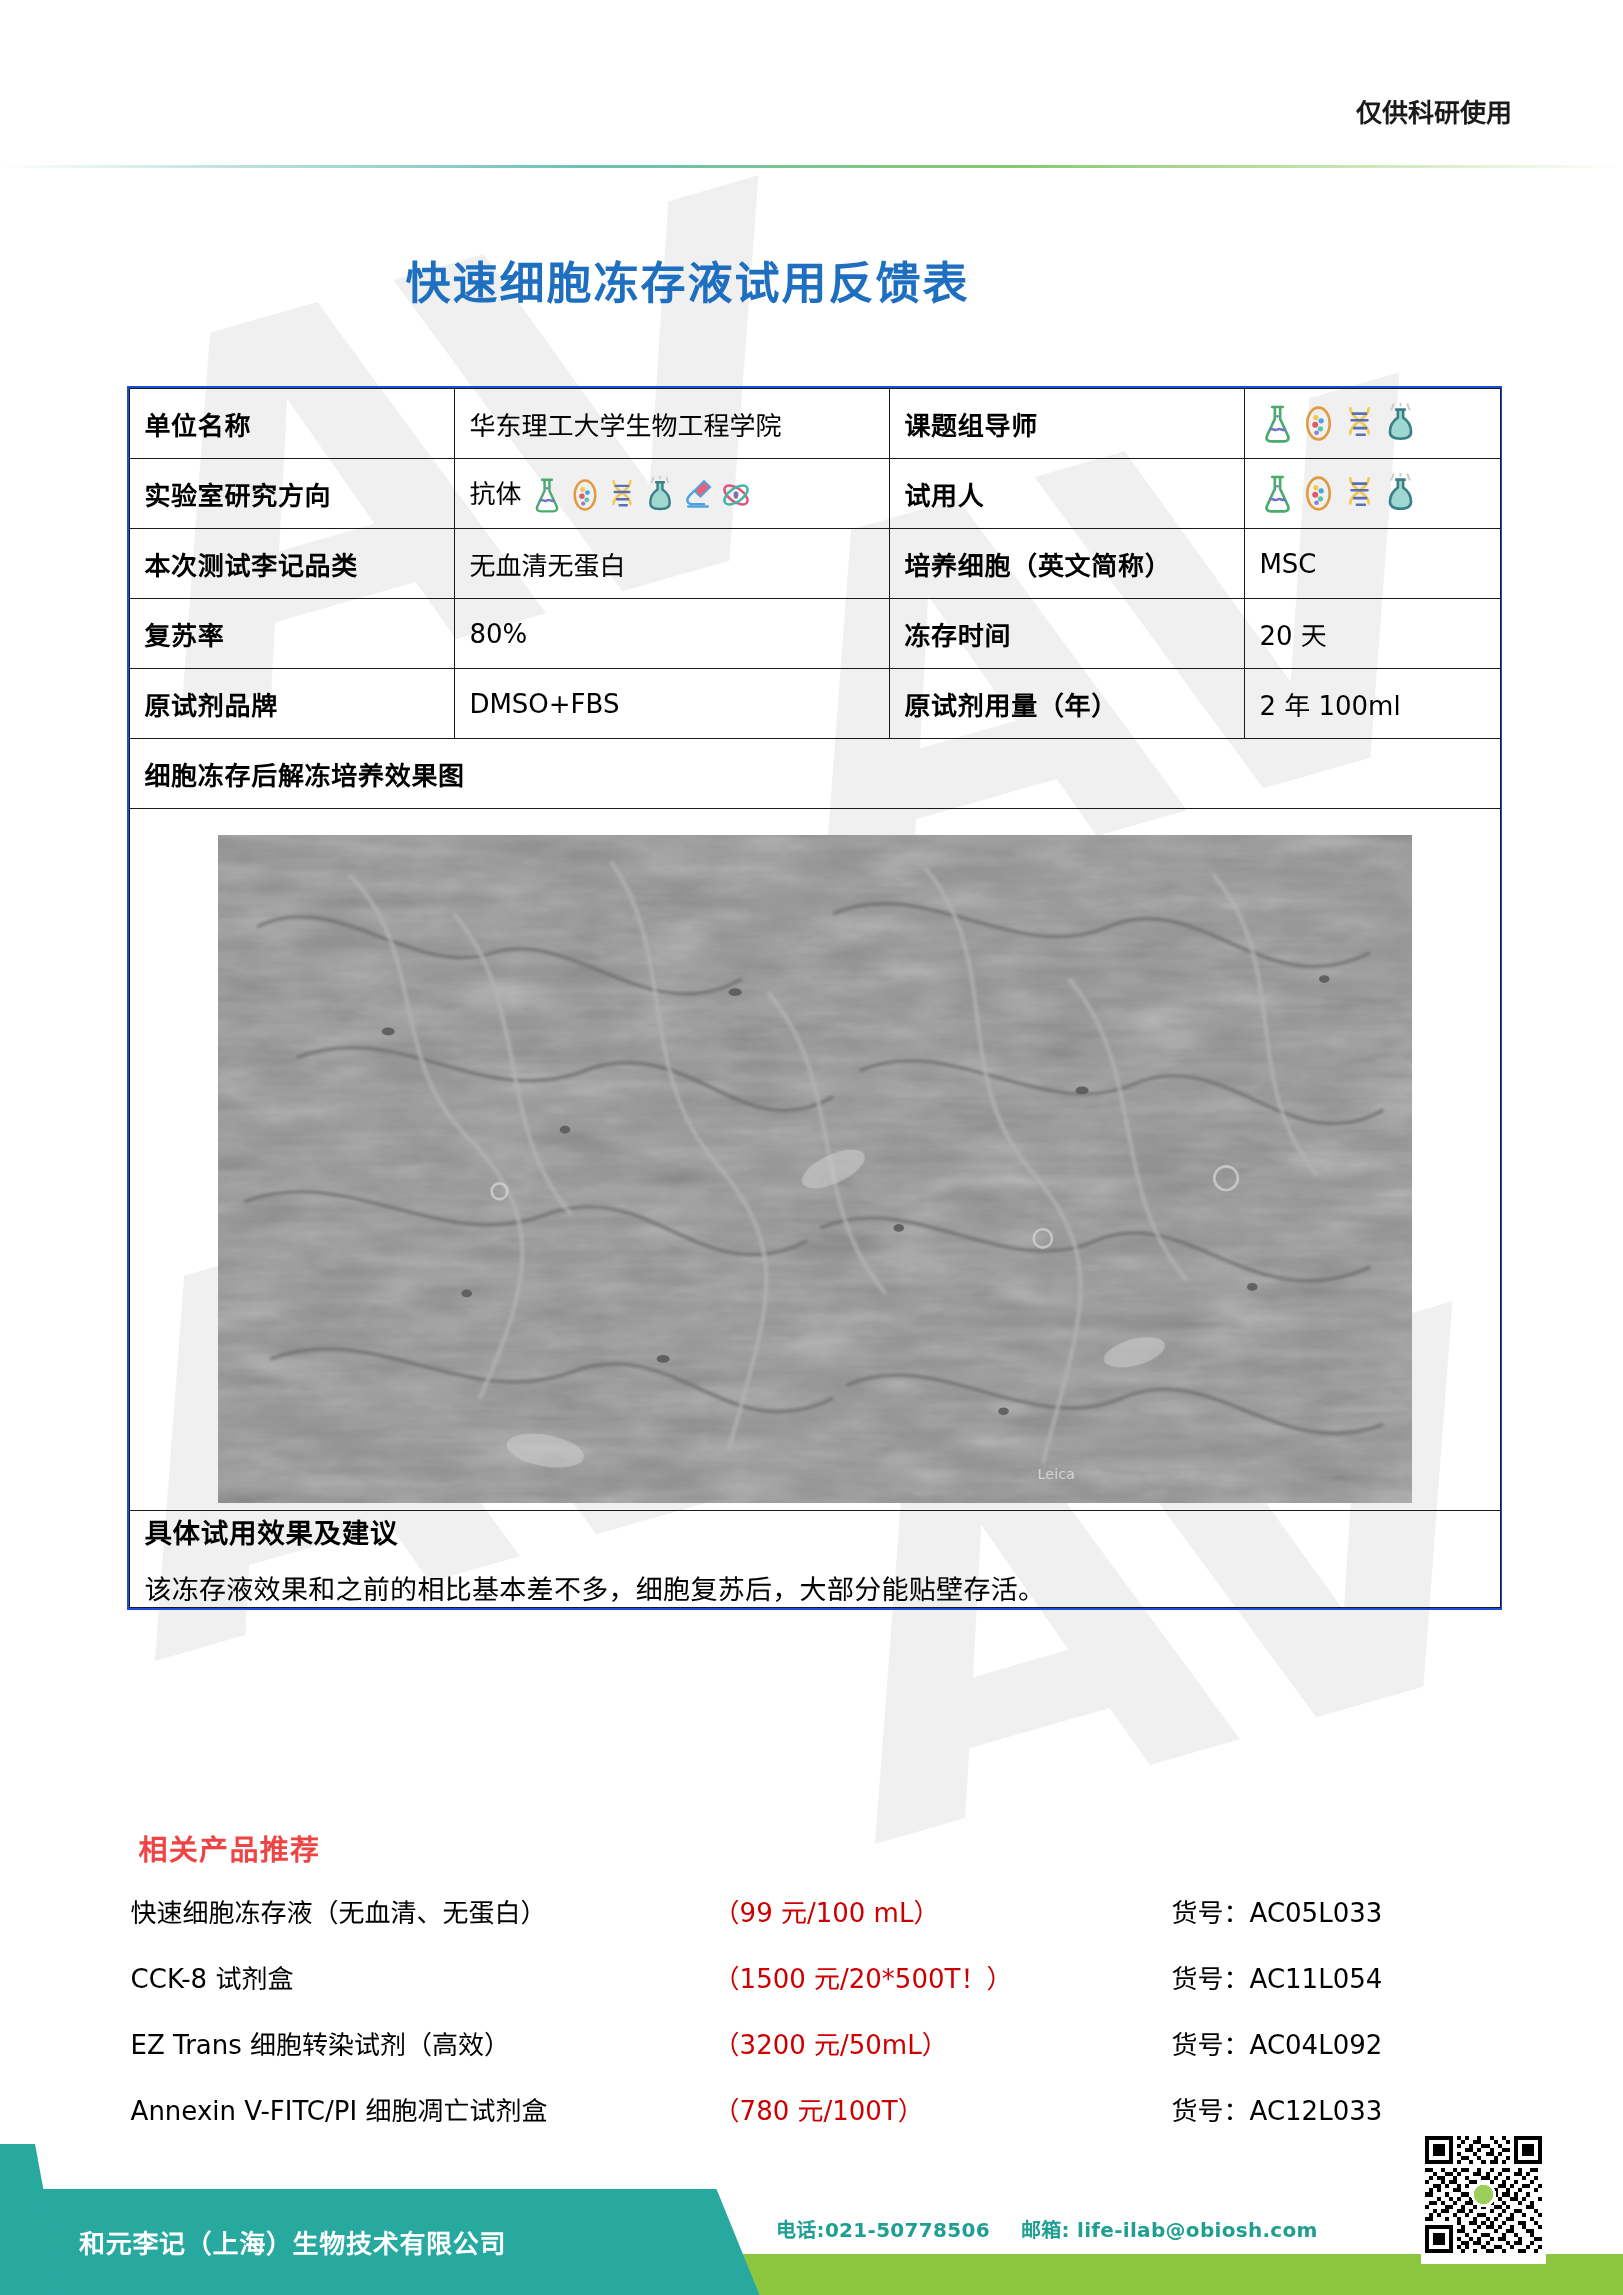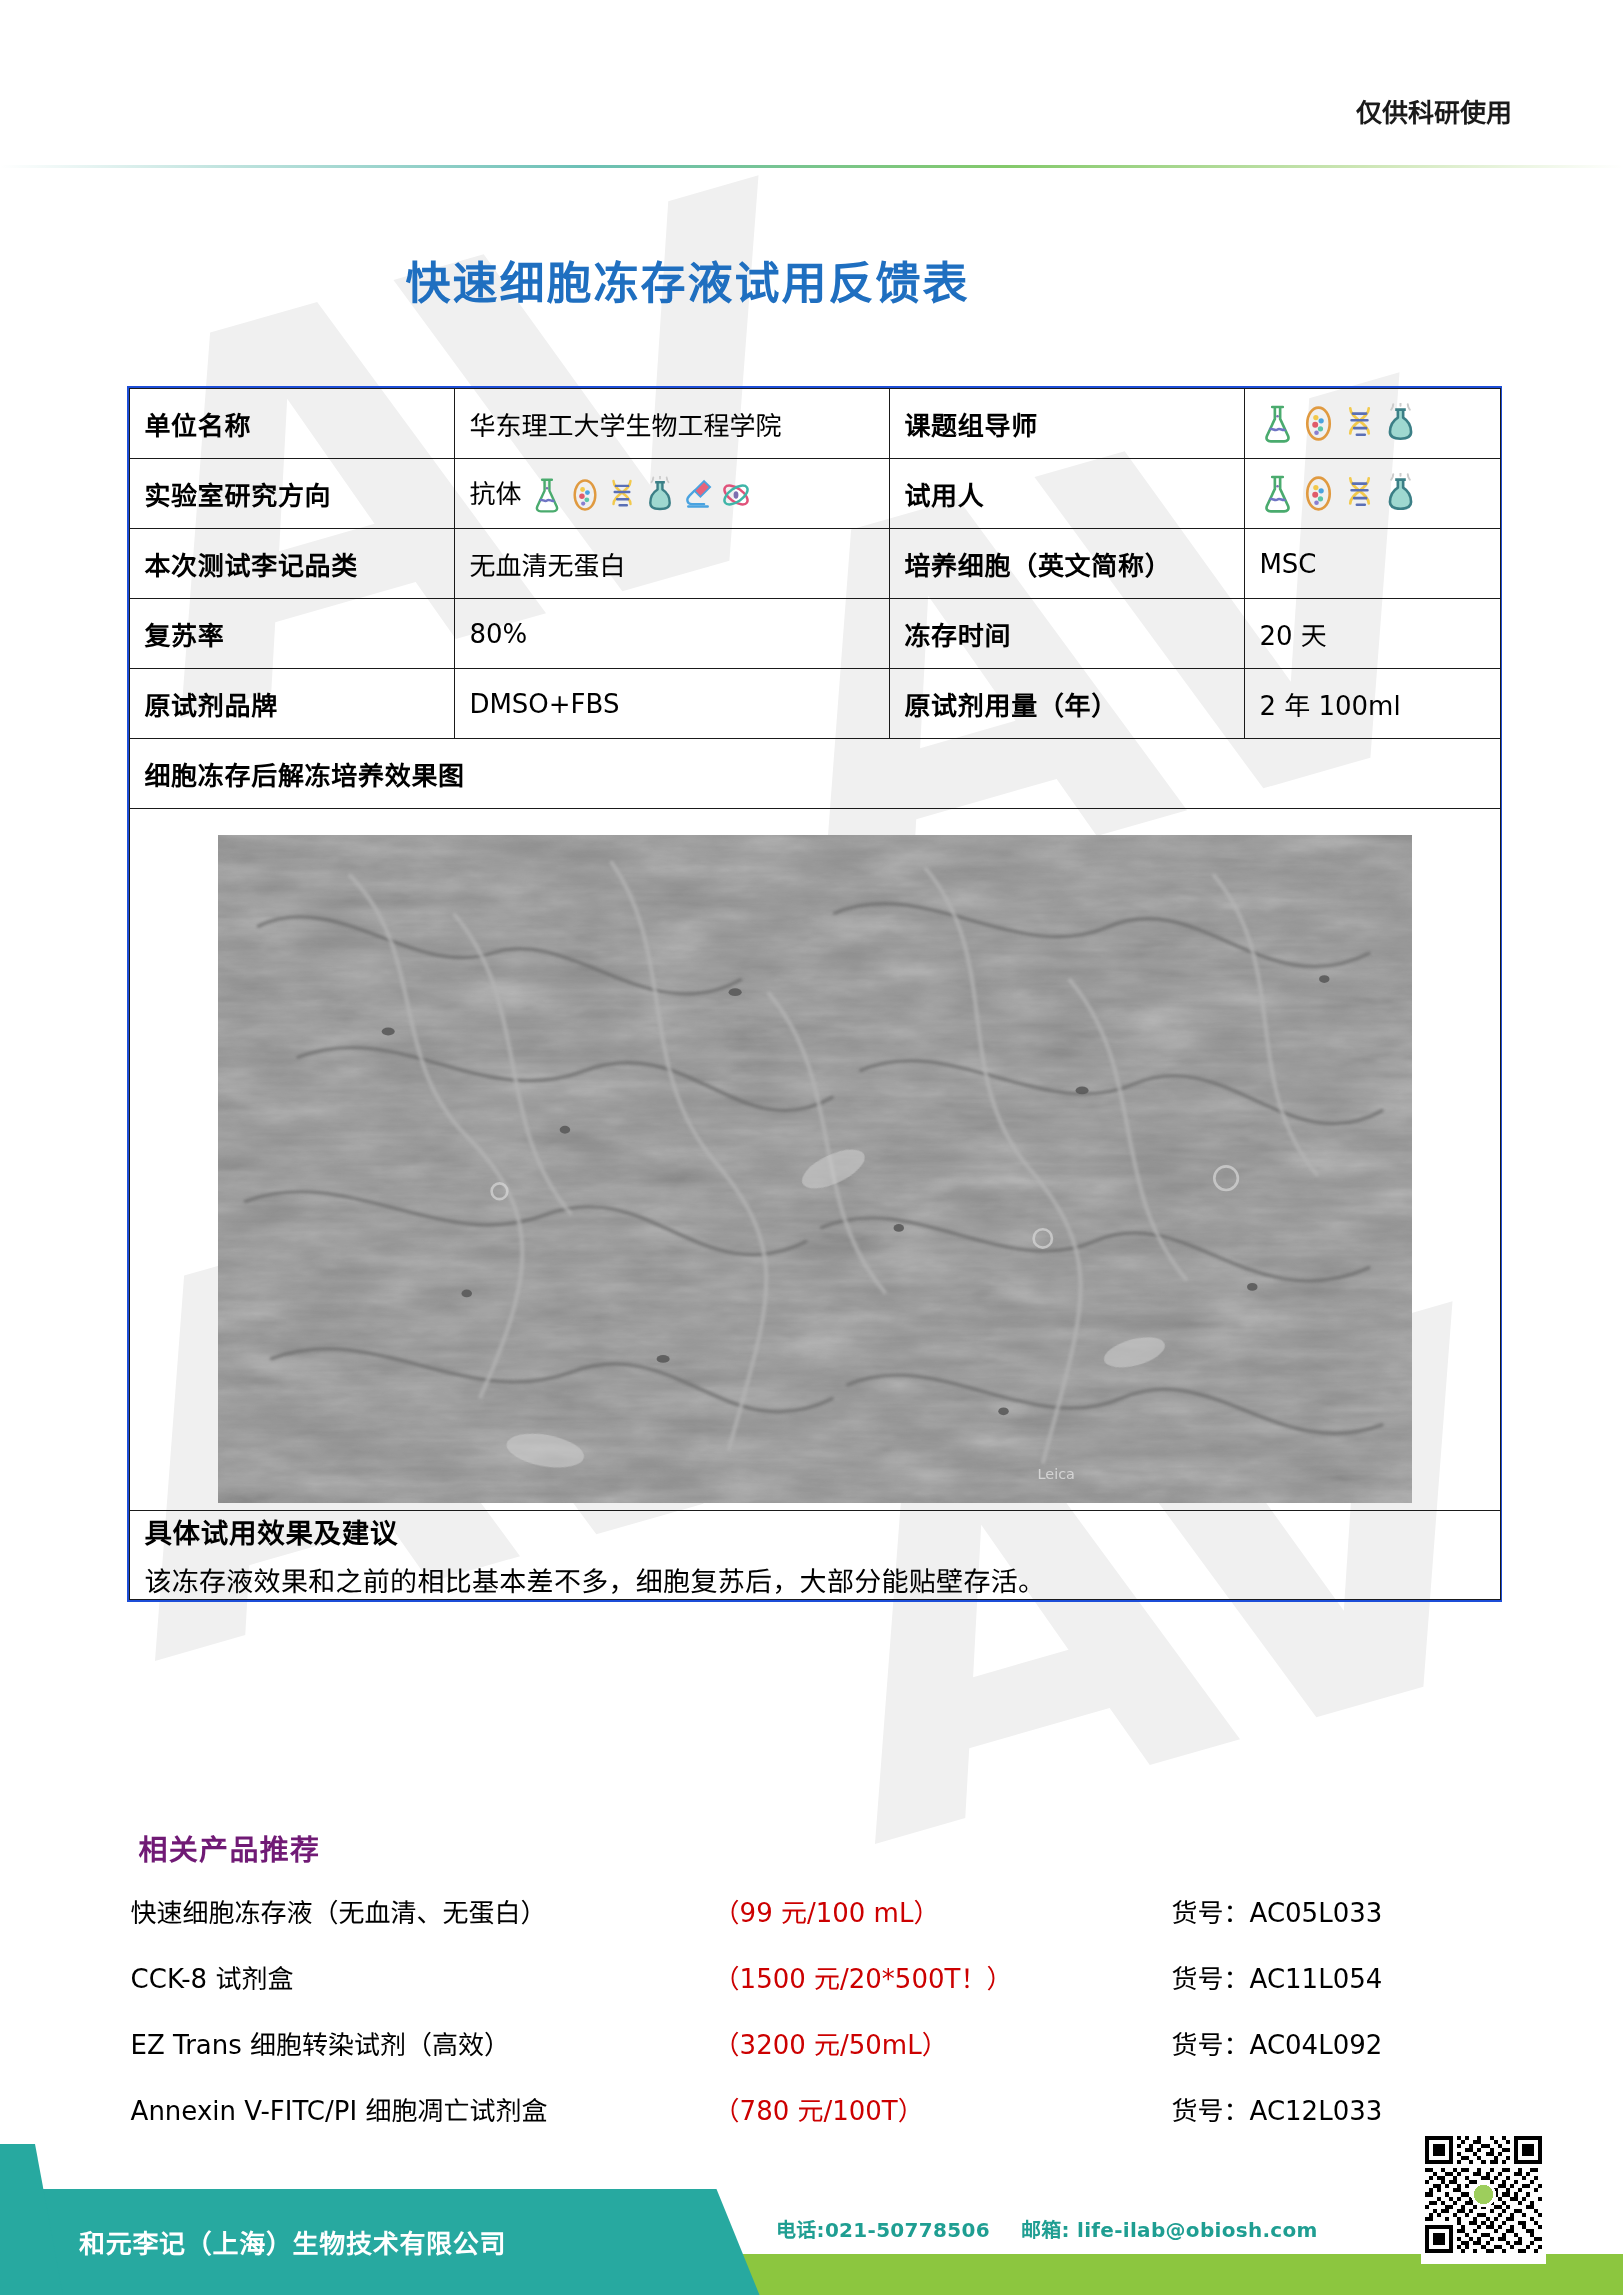--- a/index.html
+++ b/index.html
@@ -186,40 +186,40 @@
 
   .comment-cell {
     border: 1.3px solid #1a1a1a;
     padding: 18.3px 17px 22px 17px;
   }
   .comment-head {
     font-size: 27.5px;
     font-weight: 700;
     font-family: "DejaVu Sans", sans-serif;
     letter-spacing: 0.7px;
-    margin-bottom: 9px;
+    margin-bottom: 17px;
   }
   .comment-body {
     font-size: 27px;
     font-family: Liberation Serif, serif;
     letter-spacing: 0.3px;
   }
 
   
   .recs {
     position: absolute;
     left: 128px;
     top: 1826px;
     width: 1388px;
     z-index: 3;
   }
   .recs-title {
     font-size: 29px;
     font-weight: 700;
-    color: #701a75;
+    color: #ef4444;
     font-family: "DejaVu Sans", sans-serif;
     letter-spacing: 1.3px;
     margin-bottom: 23.6px;
     padding-left: 10.5px;
   }
   .rec-row {
     display: flex;
     align-items: flex-end;
     margin-bottom: 29px;
     font-size: 26px;

